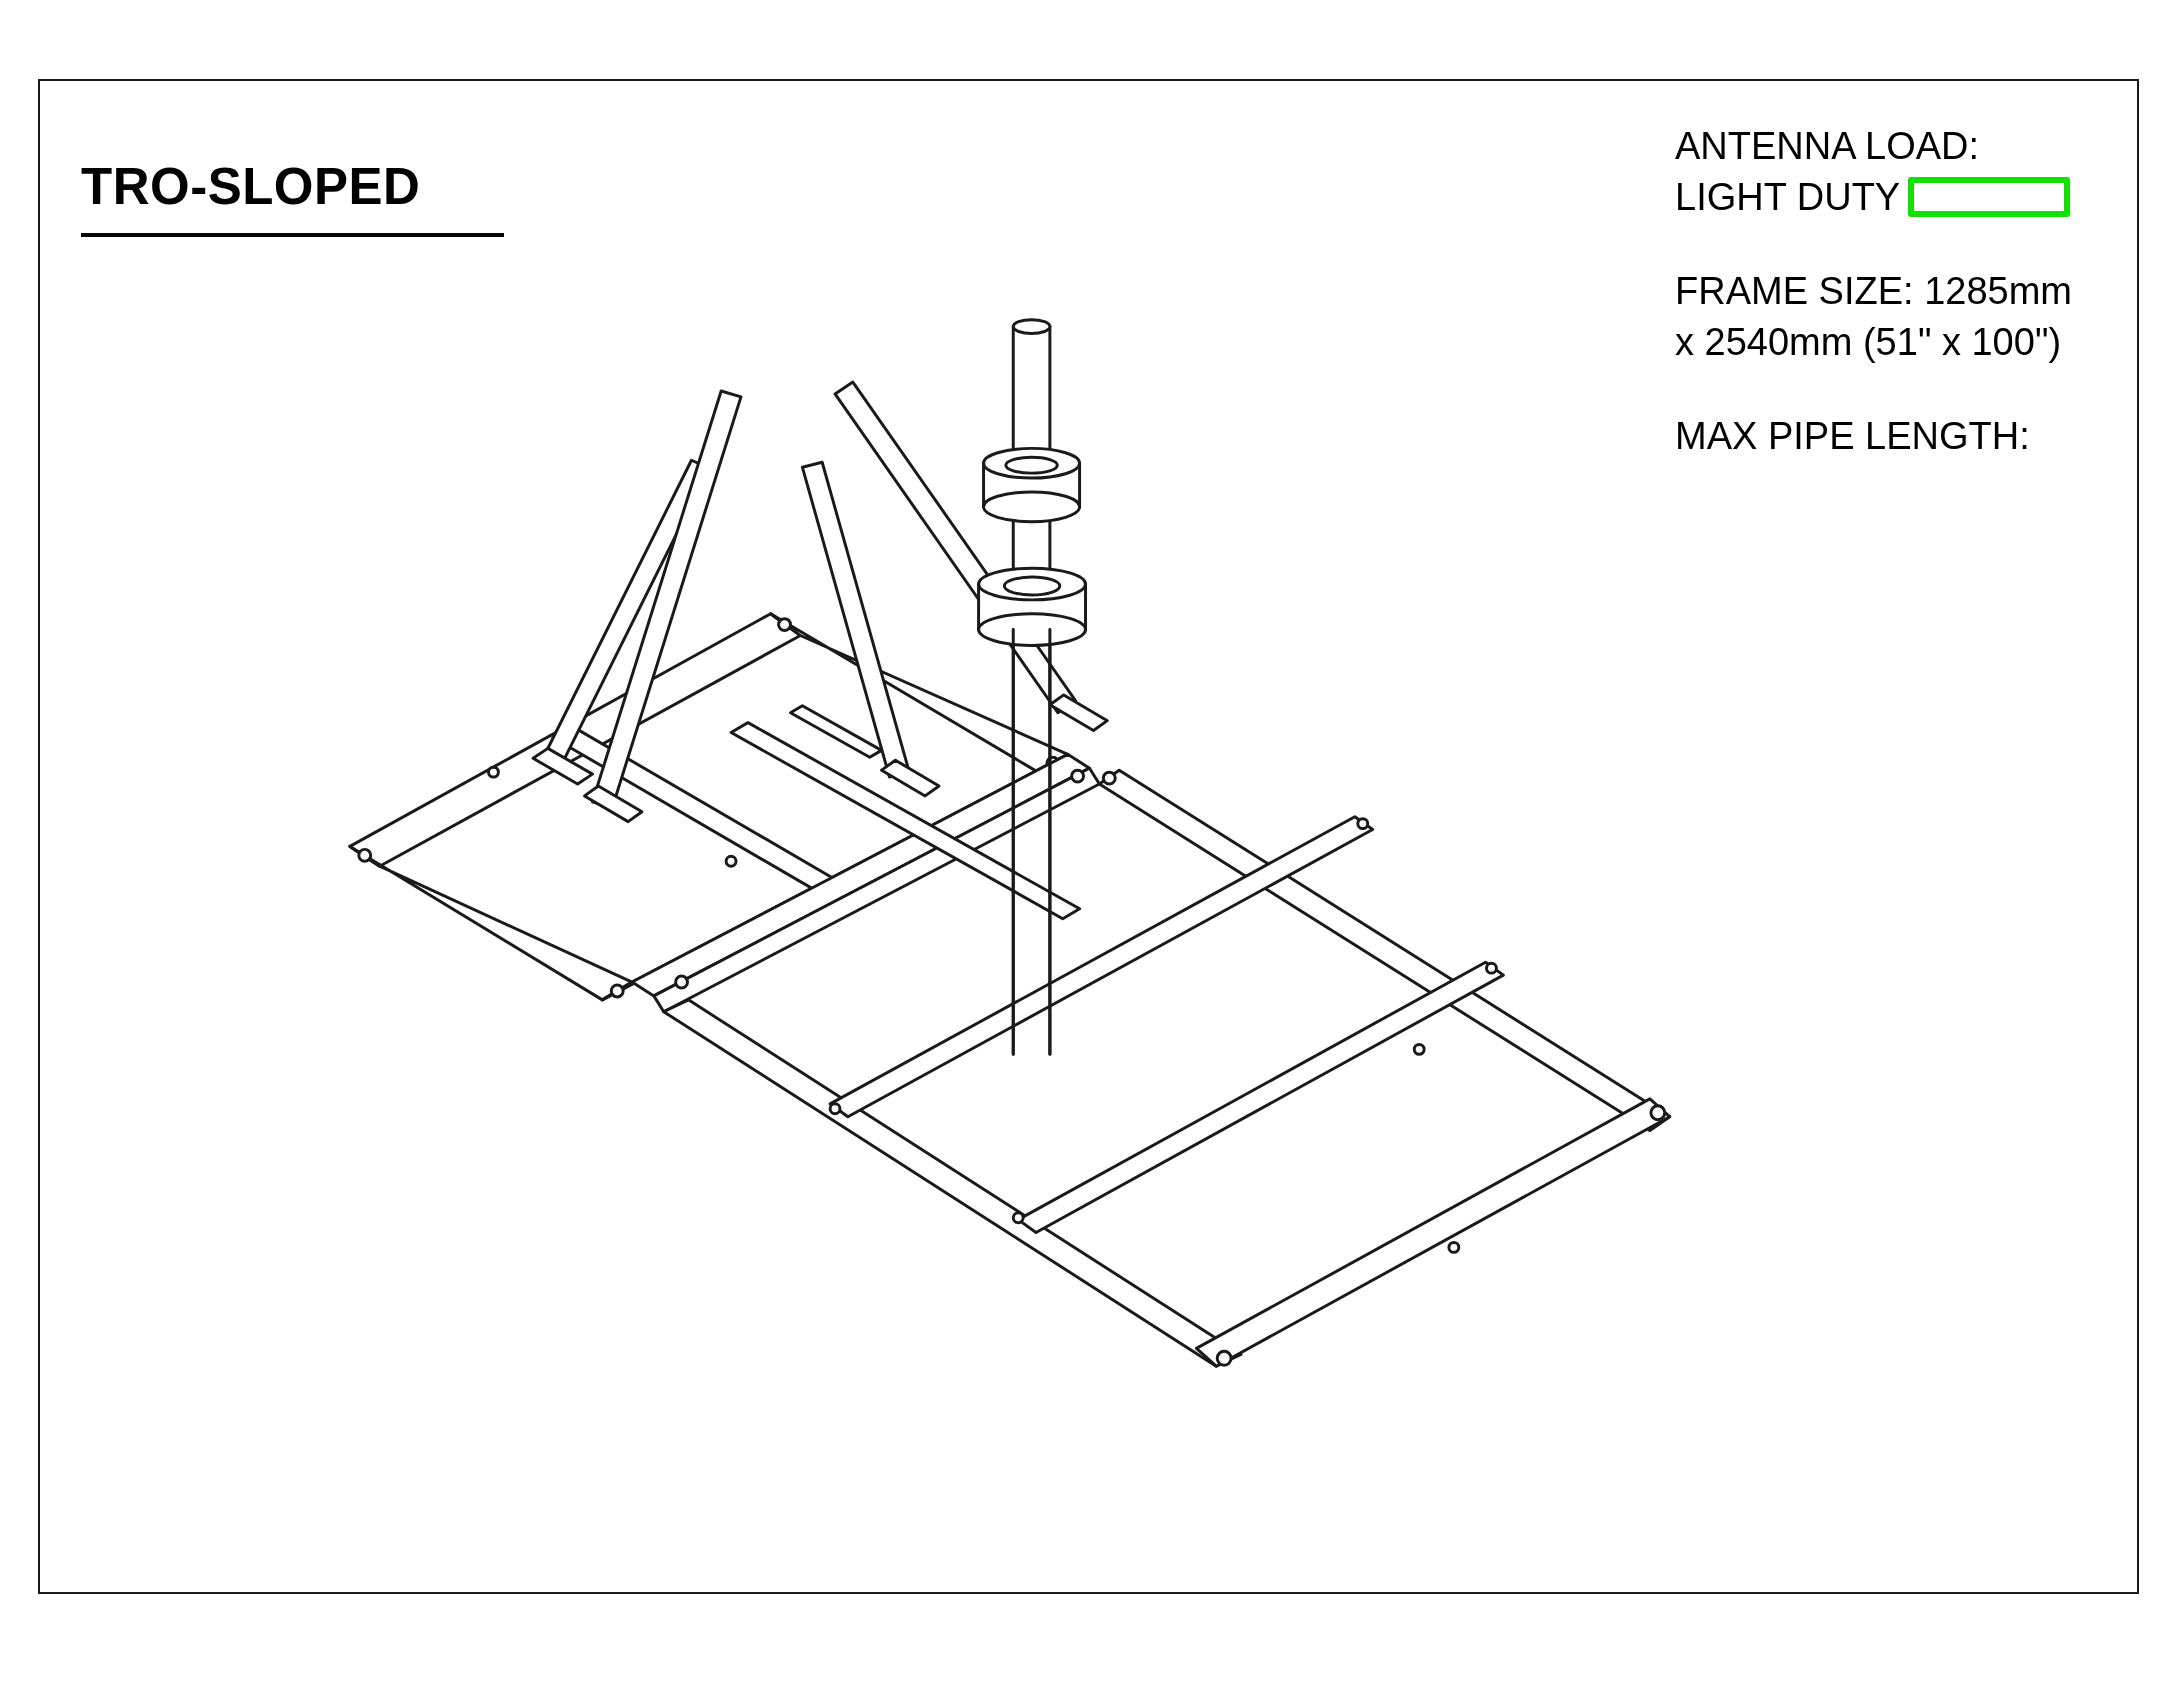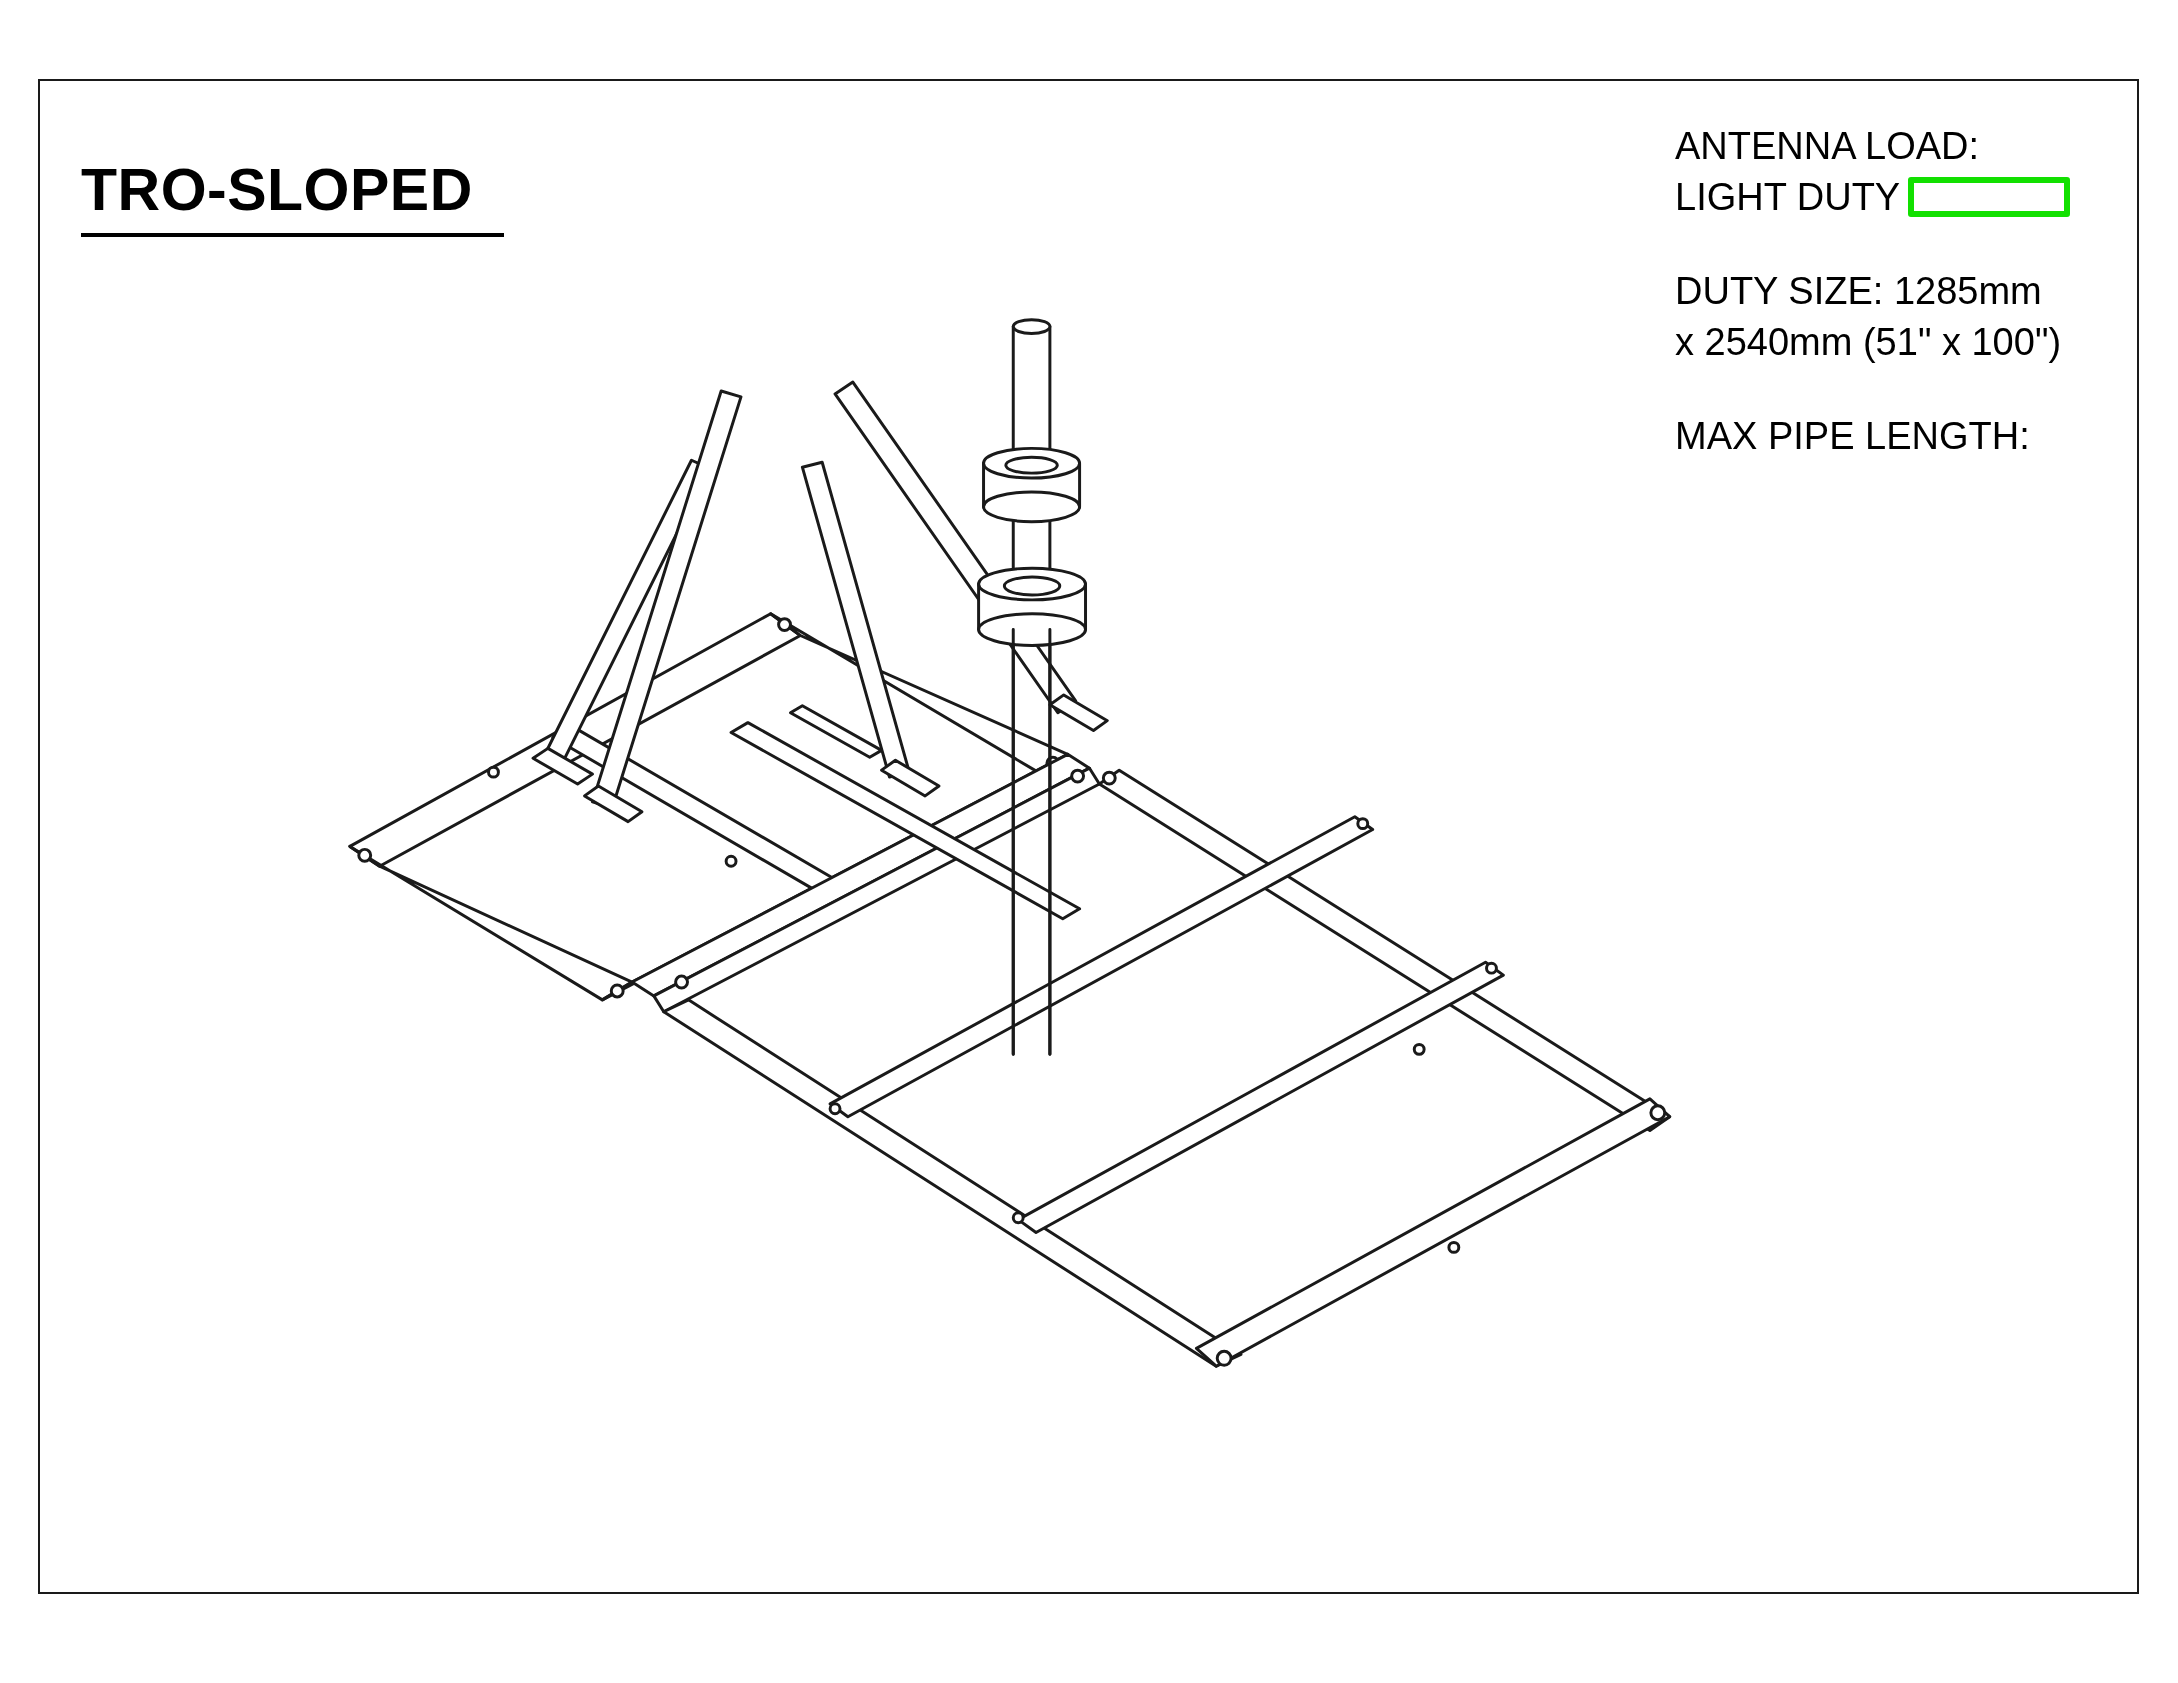--- a/index.html
+++ b/index.html
@@ -30,21 +30,21 @@
     width: 2101px;
     height: 1515px;
     border: 2px solid #1a1a1a;
     box-sizing: border-box;
   }
   
   #title {
     position: absolute;
     left: 81px;
     top: 160px;
-    font-size: 59px;
+    font-size: 51px;
     font-weight: bold;
     letter-spacing: 0.5px;
     line-height: 1.05;
     white-space: nowrap;
   }
   #title-underline {
     position: absolute;
     left: 81px;
     top: 233px;
     width: 423px;
@@ -105,21 +105,21 @@
 
   <div id="specs">
     <div class="spec-block">
       <div class="spec-line">ANTENNA LOAD:</div>
       <div class="spec-inline">
         <span>LIGHT DUTY</span>
         <span class="duty-swatch" style="border-color: rgb(18, 224, 0);"></span>
       </div>
     </div>
     <div class="spec-block">
-      <div class="spec-line">DUTY SIZE: 1285mm</div>
+      <div class="spec-line">FRAME SIZE: 1285mm</div>
       <div class="spec-line">x 2540mm (51" x 100")</div>
     </div>
     <div class="spec-block">
       <div class="spec-line">MAX PIPE LENGTH:</div>
     </div>
   </div>
 
   <div id="drawing">
     <svg width="2101" height="1515" viewBox="0 0 2122 1530" xmlns="http://www.w3.org/2000/svg">
       <g fill="none" stroke="#1a1a1a" stroke-width="3" stroke-linejoin="round" stroke-linecap="round">

